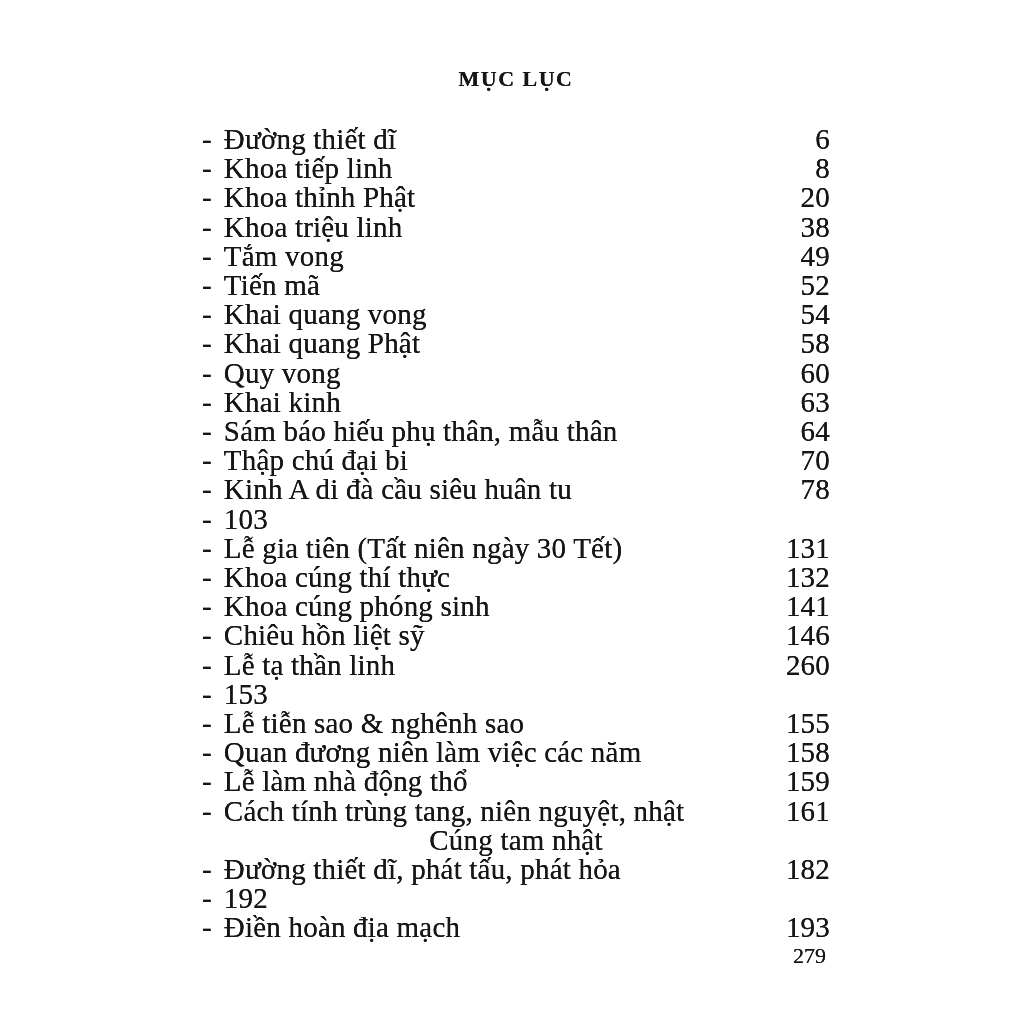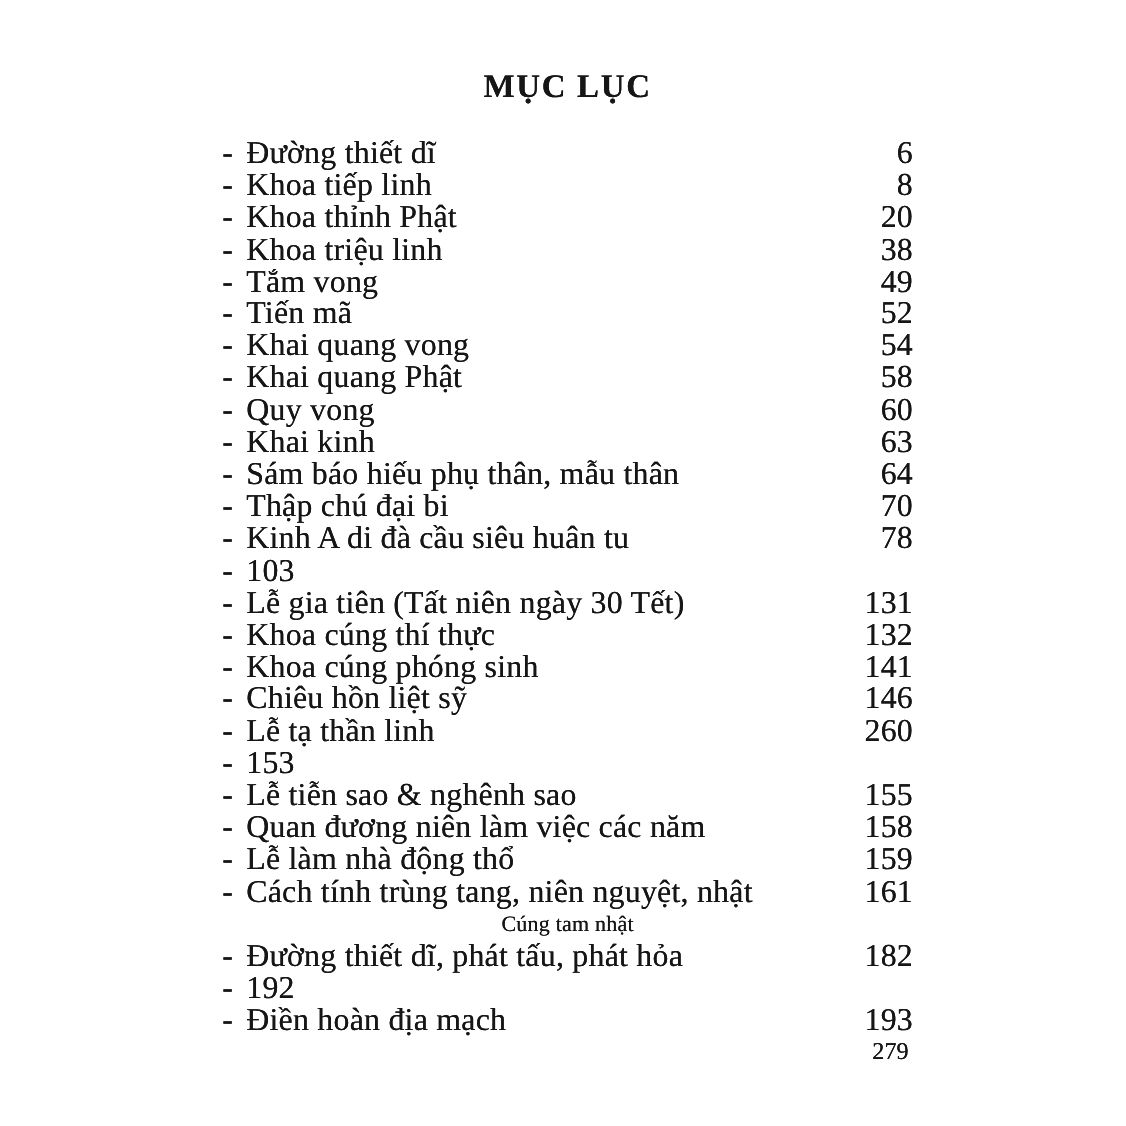--- a/index.html
+++ b/index.html
@@ -20,21 +20,21 @@
     height: 1024px;
   }
   .content {
     width: 628px;
     margin-left: 202px;
     padding-top: 60px;
   }
   .title {
     margin: 0;
     text-align: center;
-    font-size: 30px;
+    font-size: 22px;
     font-weight: bold;
     letter-spacing: 1.5px;
     line-height: 38px;
     text-shadow: 0 0 0.5px currentColor;
   }
   .toc {
     margin-top: 27px;
   }
   .toc-row {
     display: flex;
@@ -49,21 +49,21 @@
     margin-right: 12px;
   }
   .toc-label {
     flex: 1;
     overflow: visible;
   }
   .toc-page {
     text-align: right;
   }
   .toc-section {
-    font-size: 20px;
+    font-size: 29px;
     line-height: 29.2px;
     text-align: center;
     letter-spacing: 0.2px;
     text-shadow: 0 0 0.4px currentColor;
   }
   .footer {
     text-align: right;
     padding-right: 4px;
     font-size: 22px;
     line-height: 26px;

